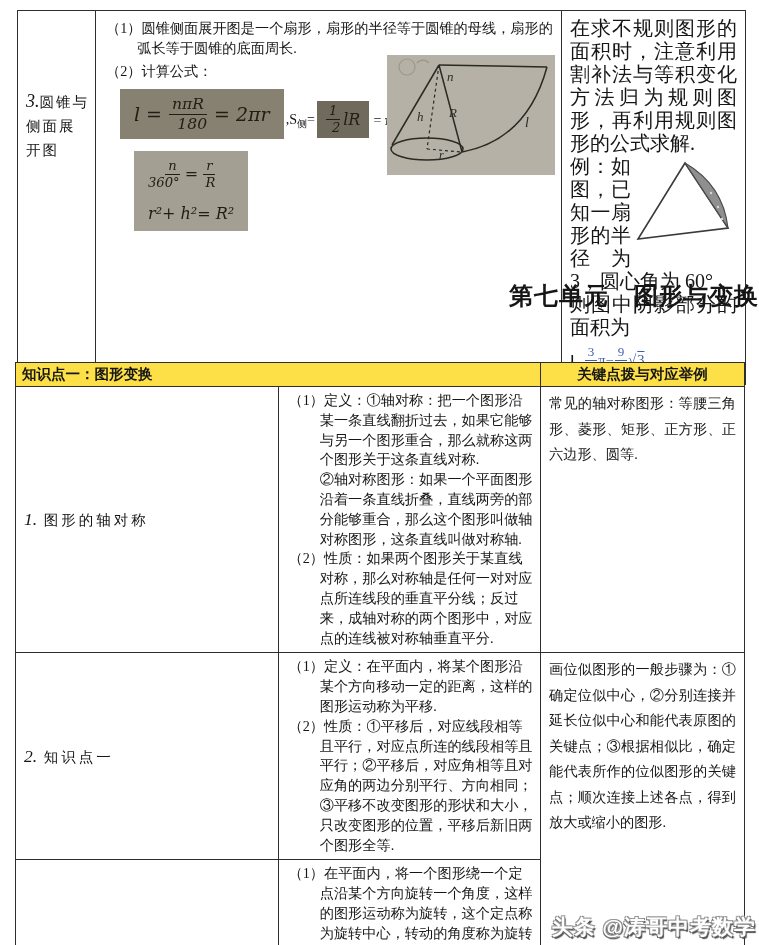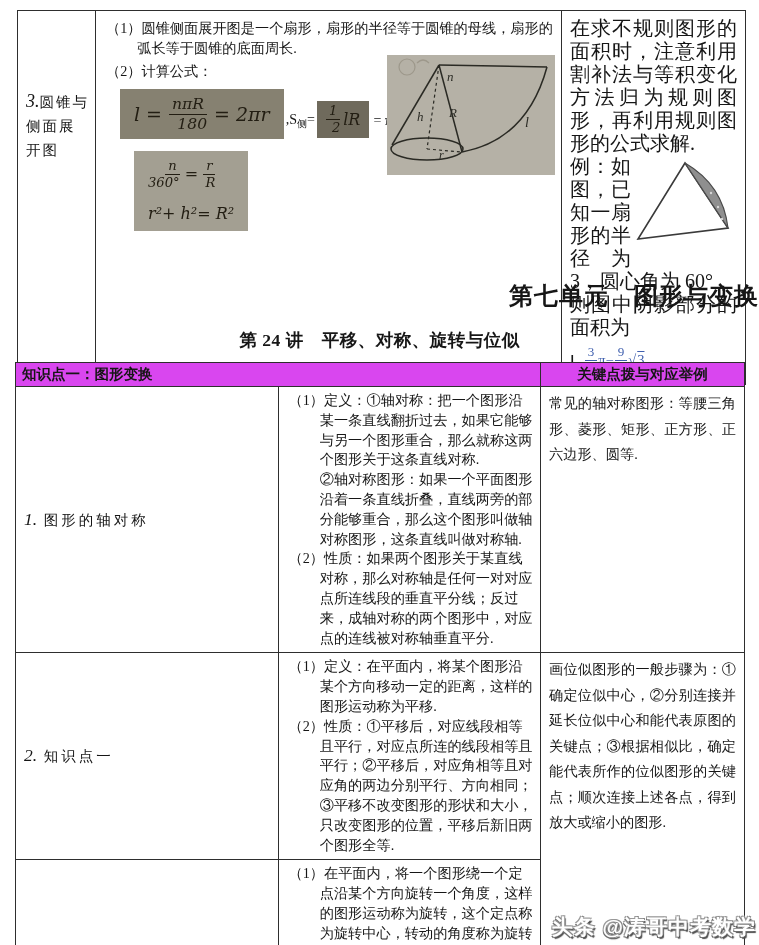--- a/index.html
+++ b/index.html
@@ -52,24 +52,24 @@
   .answer-blue .frac { font-size:0.9em; }
   .sqrt-rad { text-decoration:overline; }
   .answer-end { margin-left:10px; }
 
   
   .unit-title { text-align:right; font-weight:bold; font-size:24px; position:absolute; top:280px; width:100%; letter-spacing:1px; }
   .lecture-title { text-align:center; font-weight:bold; font-size:17.5px; position:absolute; top:328px; width:100%; letter-spacing:0.5px; }
 
   
   .main-table { position:absolute; left:15px; top:362px; width:730px; border:1.6px solid #2e2e2e; }
-  .main-table td.h { background:#d946ef; font-weight:bold; font-size:14.5px; padding:2px 6px; vertical-align:middle; }
+  .main-table td.h { background:#fde047; font-weight:bold; font-size:14.5px; padding:2px 6px; vertical-align:middle; }
   .main-table td.h.hr { text-align:center; }
   .main-table tr.hdr { height:24px; }
-  .main-table td.lbl { width:80px; vertical-align:middle; padding:0 4px 0 8px; font-size:14.5px; line-height:37px; letter-spacing:3px; }
+  .main-table td.lbl { width:80px; vertical-align:middle; padding:0 4px 0 8px; font-size:14.5px; line-height:26px; letter-spacing:3px; }
   .main-table td.lbl .num { font-style:italic; font-size:17.5px; letter-spacing:0; }
   .main-table td.cnt { width:466px; padding:4px 6px 4px 10px; }
   .main-table td.nte { width:184px; padding:4px 8px; }
   .main-table .note-text2 { font-size:14.2px; line-height:25.5px; text-align:justify; }
   tr.r1 { height:144px; } tr.r2 { height:120px; } tr.r3 { height:97px; }
 
   
   .watermark {
     position:absolute; right:3px; bottom:4px; font-size:21px; font-weight:bold;
     font-family:"Liberation Sans",sans-serif; color:#ffffff; letter-spacing:1px;
@@ -179,21 +179,20 @@
                 <span class="sqrt-rad">3</span>
           </span>
           <span class="answer-end">.</span>
         </div>
       </td>
     </tr>
   </tbody>
     </table>
 
   <div class="unit-title">第七单元　图形与变换</div>
-  <div class="lecture-title">第 24 讲　平移、对称、旋转与位似</div>
 
   <table class="main-table">
     <tbody>
         <tr class="hdr">
       <td class="h" colspan="2">知识点一：图形变换</td>
       <td class="h hr" style="width:204px">关键点拨与对应举例</td>
     </tr>
 
     <tr class="r1">
       <td class="lbl"><span class="num">1.</span> <span>图形的轴对称</span></td>

